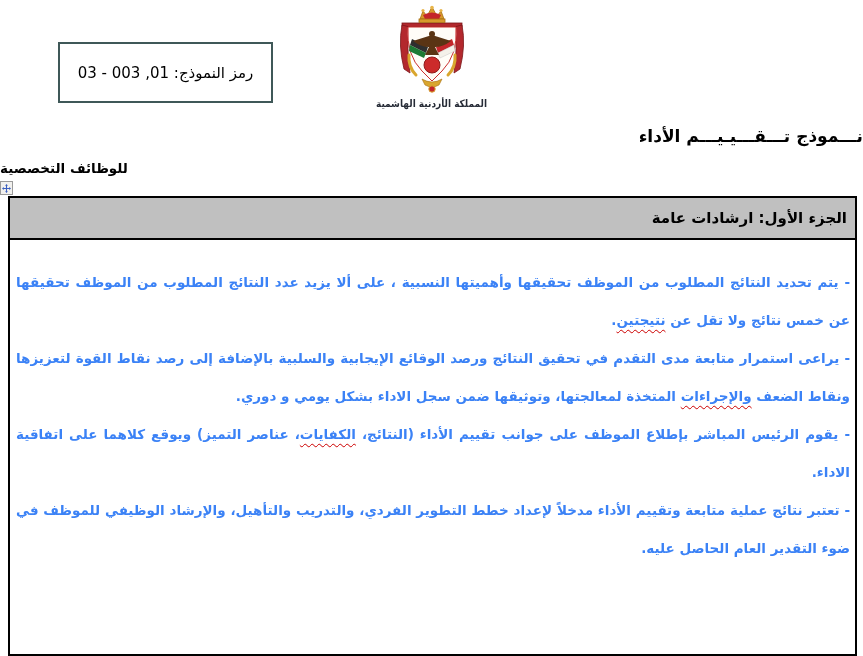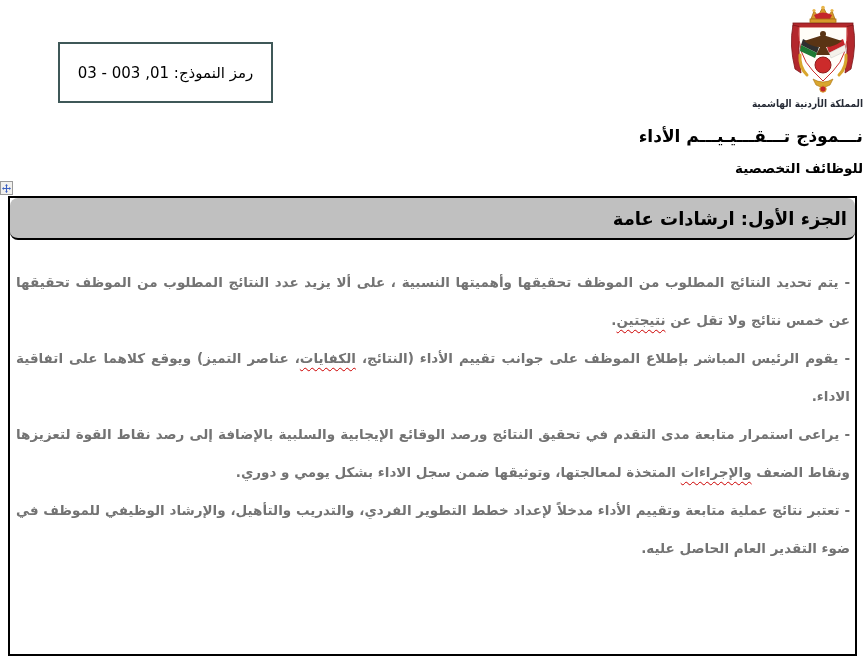--- a/index.html
+++ b/index.html
@@ -22,42 +22,42 @@
     direction: rtl;
     font-size: 15px;
     background: #fff;
     margin-left: 48px;
   }
 
   
   .emblem-wrap {
     position: absolute;
     left: 0; top: 5px; width: 100%;
-    display: flex; flex-direction: column; align-items: flex-end;
+    display: flex; flex-direction: column; align-items: center;
   }
   .emblem-caption {
     margin-top: 2px;
     font-size: 9px;
     font-weight: bold;
     color: #262b36;
     letter-spacing: -0.5px;
     direction: rtl;
     transform: scaleY(1.15);
   }
 
   
   .title-main {
     position: absolute; left: 0; top: 126px; width: 100%;
     direction: rtl;
     font-size: 17px; font-weight: bold;
   }
   .title-sub {
     position: absolute; left: 0; top: 160px; width: 100%;
-    text-align: right; direction: rtl;
-    font-size: 13.5px; font-weight: bold; padding-left: 36px;
+    text-align: left; direction: rtl;
+    font-size: 13.5px; font-weight: bold;
   }
 
   
   .move-handle {
     position: absolute; left: 0; top: 181px;
     width: 13px; height: 14px;
     border: 1px solid #9a9a9a;
     background: #f2f1ee;
     display: flex; align-items: center; justify-content: center;
   }
@@ -70,32 +70,32 @@
     border: 2px solid #000;
     background: #fff;
   }
   .doc-table-header {
     height: 42px;
     background: #c0c0c0;
     border-bottom: 2px solid #000;
     display: flex; align-items: center;
     direction: rtl;
     padding: 0 8px;
-    font-size: 18px; font-weight: bold; border-radius: 8px;
+    font-size: 15px; font-weight: bold;
   }
   .doc-table-body { padding: 23px 5px 0 6px; }
 
   ul.instructions { list-style: none; }
   ul.instructions li {
     direction: rtl;
     text-align: justify;
     font-size: 13.5px;
     font-weight: bold;
     line-height: 38px;
-    color: #737373;
+    color: #3b82f6;
   }
   ul.instructions li::before { content: "- "; }
 
   .misspelled {
     text-decoration: underline wavy #cc0000 1px;
     text-underline-offset: 4px;
   }
 </style>
 </head>
 <body>
@@ -148,18 +148,18 @@
   </svg>
 </div>
 
 <div class="doc-table">
   <div class="doc-table-header">
     <span>الجزء الأول: ارشادات عامة</span>
   </div>
   <div class="doc-table-body">
     <ul class="instructions">
         <li>يتم تحديد النتائج المطلوب من الموظف تحقيقها وأهميتها النسبية ، على ألا يزيد عدد النتائج المطلوب من الموظف تحقيقها عن خمس نتائج ولا تقل عن <span class="misspelled">نتيجتين</span>.</li>
+        <li>يراعى استمرار متابعة مدى التقدم في تحقيق النتائج ورصد الوقائع الإيجابية والسلبية بالإضافة إلى رصد نقاط القوة لتعزيزها ونقاط الضعف <span class="misspelled">والإجراءات</span> المتخذة لمعالجتها، وتوثيقها ضمن سجل الاداء بشكل يومي و دوري.</li>
         <li>يقوم الرئيس المباشر بإطلاع الموظف على جوانب تقييم الأداء (النتائج، <span class="misspelled">الكفايات</span>، عناصر التميز) ويوقع كلاهما على اتفاقية الاداء.</li>
-        <li>يراعى استمرار متابعة مدى التقدم في تحقيق النتائج ورصد الوقائع الإيجابية والسلبية بالإضافة إلى رصد نقاط القوة لتعزيزها ونقاط الضعف <span class="misspelled">والإجراءات</span> المتخذة لمعالجتها، وتوثيقها ضمن سجل الاداء بشكل يومي و دوري.</li>
         <li>تعتبر نتائج عملية متابعة وتقييم الأداء مدخلاً لإعداد خطط التطوير الفردي، والتدريب والتأهيل، والإرشاد الوظيفي للموظف في ضوء التقدير العام الحاصل عليه.</li>
       </ul>
   </div>
 </div>
 
 </body></html>

